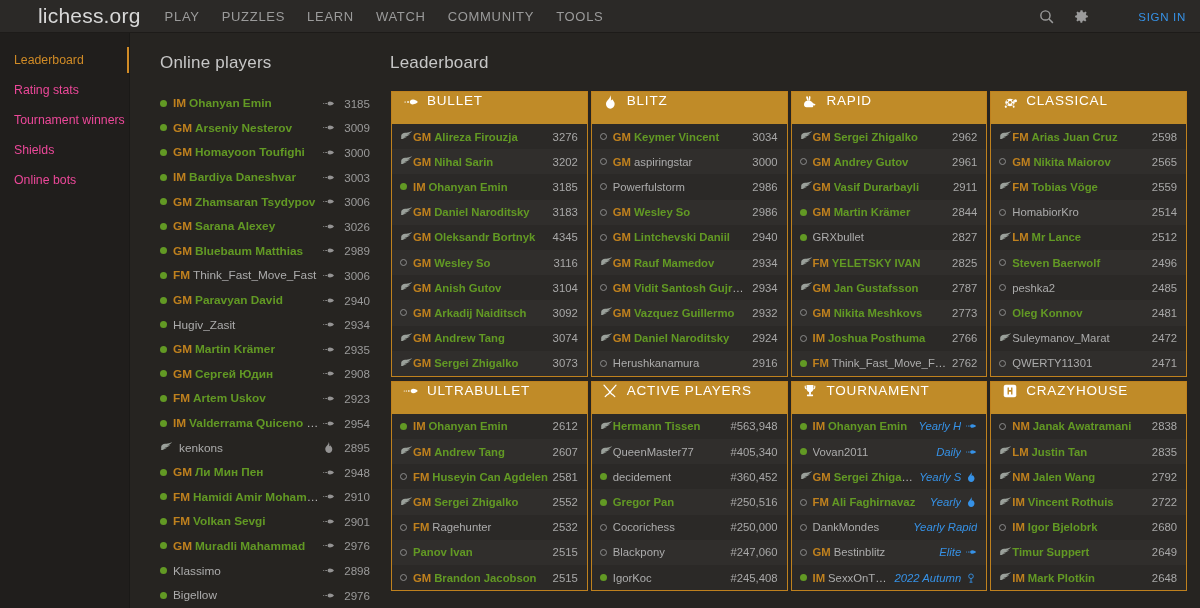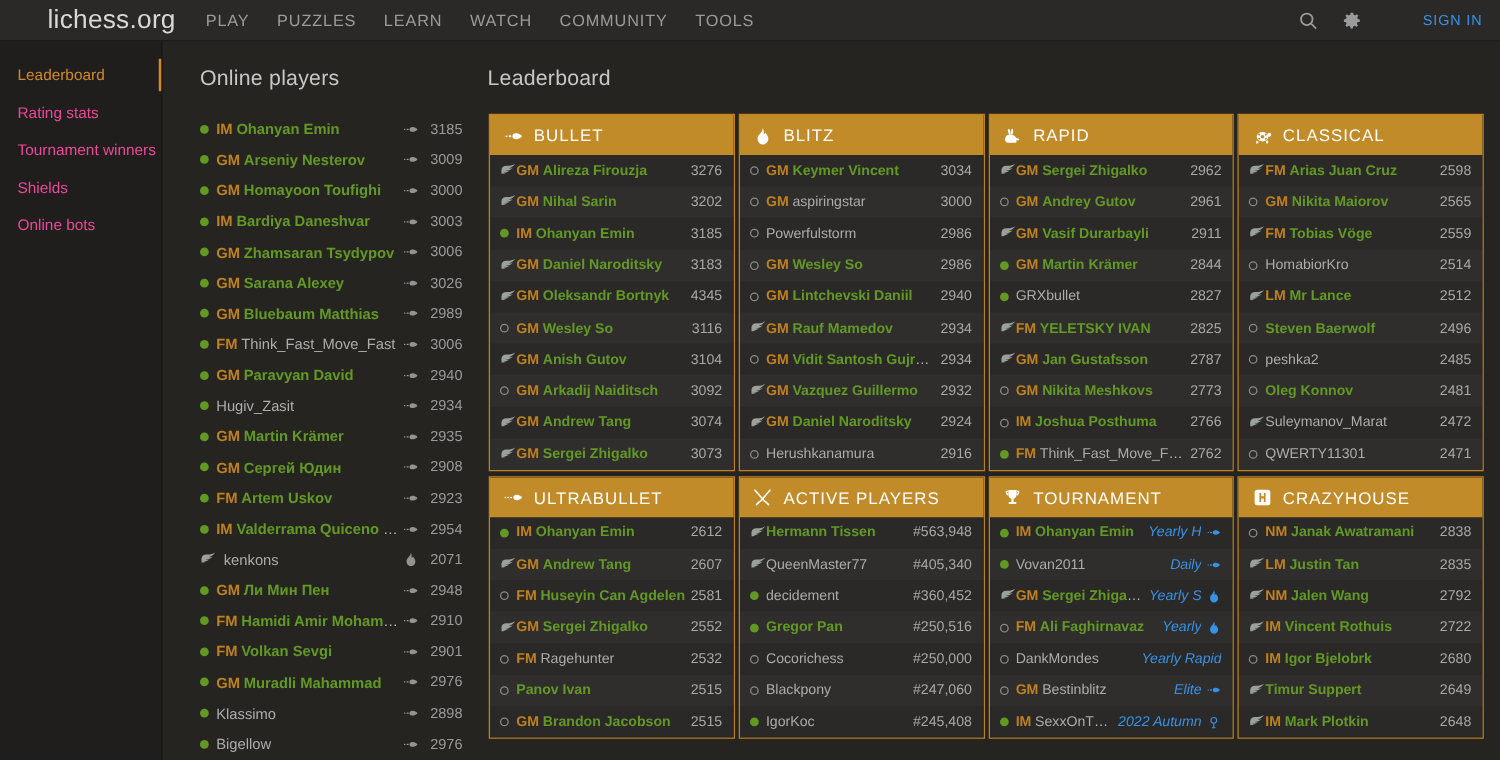--- a/index.html
+++ b/index.html
@@ -118,21 +118,21 @@
   .lb-card {
     background: #2b2927;
     border: 1px solid #bf811e;
     margin: 0 1px 4px 1px;
     overflow: hidden;
   }
   .lb-head {
     background: #c08b28;
     color: #ffffff;
     height: 32px;
-    display: flex; align-items: center;
+    display: flex; 
     padding: 1px 0 0 10px;
     font-size: 13.5px;
     letter-spacing: .8px;
     text-transform: uppercase;
   }
   .lb-head .hico { width: 17px; height: 17px; margin-right: 8px; display: flex; align-items: center; justify-content: center; }
   .lb-rows { }
   .lb-row {
     display: flex; align-items: center;
     height: 25.2px;
@@ -398,21 +398,21 @@
               <svg width="13" height="13" viewBox="0 0 24 24" fill="#9aa09a">
                 <path d="M1.5 16.4c3.3.7 5.5.2 7.3-1.1-1.6.2-2.8 0-3.8-.6 3.8.4 6.4-.6 8.6-2.6-2 .6-3.6.6-5 .1 4.6-.2 7.7-1.7 10.3-4.6-2.3 1.1-4.2 1.5-5.9 1.3C16.6 7.6 19.8 5.7 22.5 2c-4.6 2.5-8.6 3.2-12 2.9C5.6 4.5 2.8 7 2.2 10.6c-.3 2 .2 4 .1 5.2z"></path>
               </svg>
             </span>
             <span class="uname"><span class="uname-plain">kenkons</span></span>
             <span class="perf-ico">
               <svg width="13" height="13" viewBox="0 0 24 24" fill="#b9b9b9">
                 <path d="M12 2c.6 3.4-1.2 4.6-2.6 6.3C7.8 10.3 6 12 6 14.8 6 18.8 8.9 22 12.4 22 16 22 19 19 19 15.1c0-3.4-2.1-5-3.6-7.3-.6 1.1-1.3 1.7-2.2 2 .8-2.6.4-5.6-1.2-7.8z"></path>
               </svg>
             </span>
-            <span class="rating">2071</span>
+            <span class="rating">2895</span>
           </div>
           <div class="online-row">
             <span class="status">
               <span class="dot-online"></span>
             </span>
             <span class="uname"><span class="title-tag">GM</span><span class="uname-green">Ли Мин Пен</span></span>
             <span class="perf-ico">
               <svg width="13" height="13" viewBox="0 0 24 24" fill="#b9b9b9">
                 <path d="M22 12c0 1-4.2 3.6-7.6 3.6-2.4 0-4.1-1.6-4.1-3.6s1.7-3.6 4.1-3.6C17.8 8.4 22 11 22 12z"></path>
                 <rect x="6" y="10.9" width="3.2" height="2.2" rx="1"></rect>

